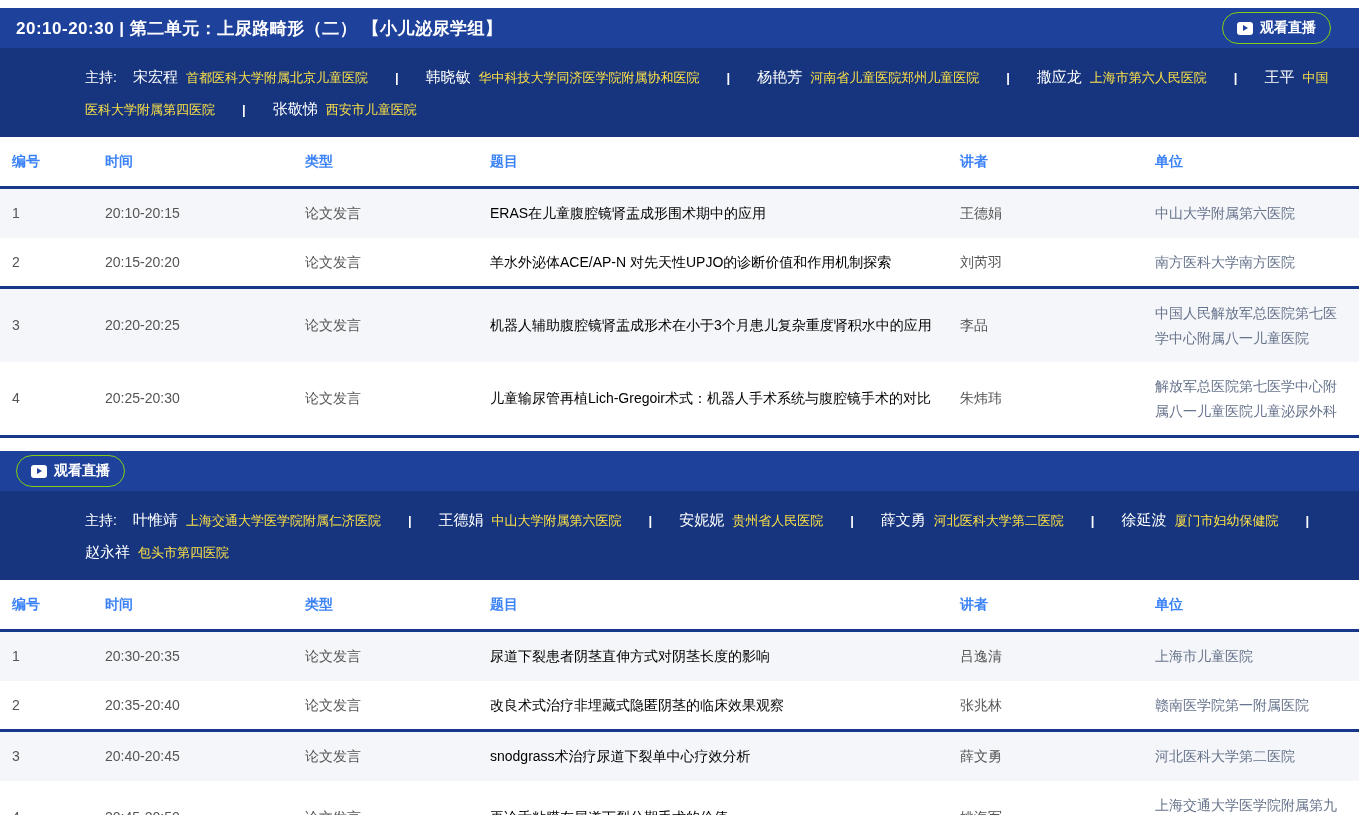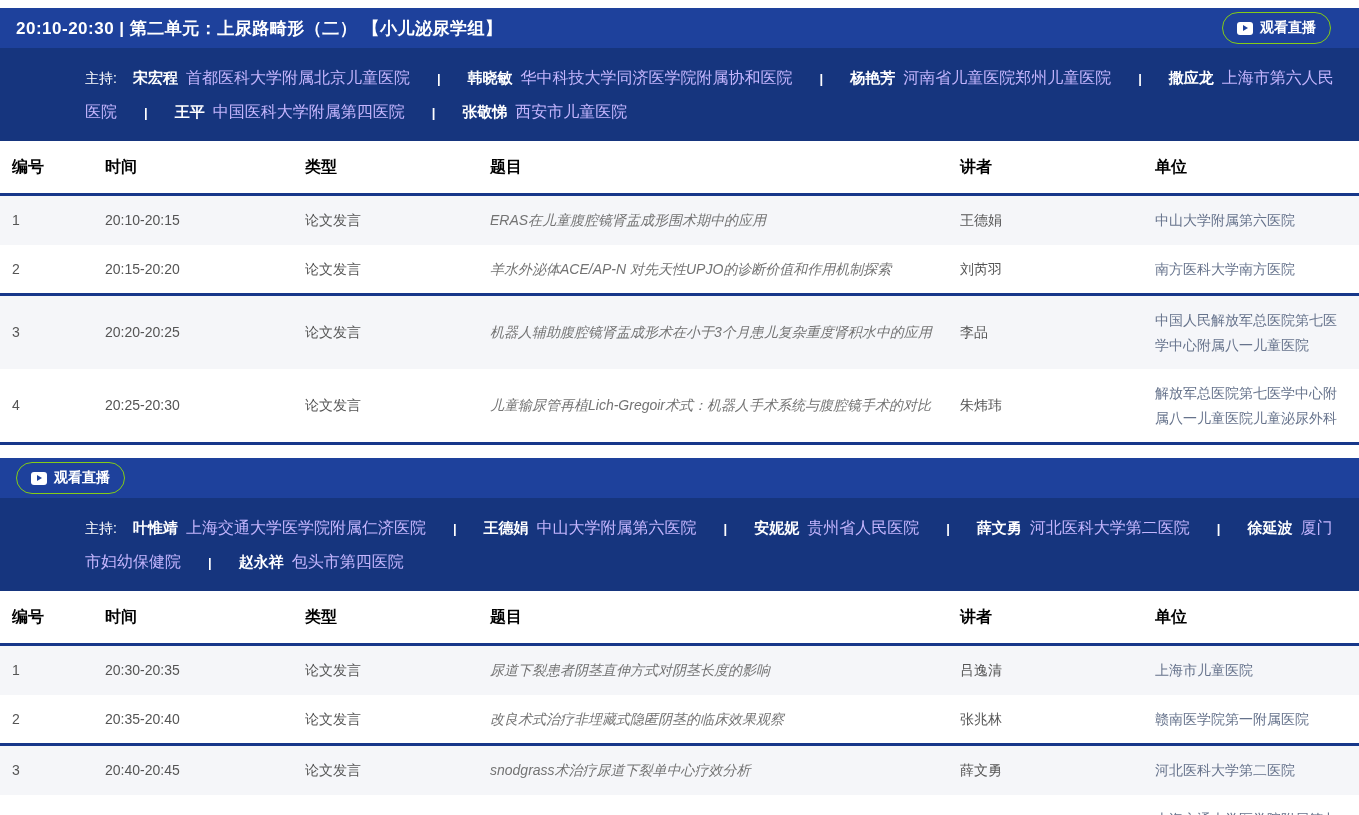--- a/index.html
+++ b/index.html
@@ -60,49 +60,49 @@
   
   .chairs {
     background: #16357e;
     color: #fff;
     padding: 13px 20px 13px 85px;
     font-size: 13px;
     line-height: 2.1;
   }
   .chair-label { font-size: 14px; margin-right: 16px; }
   .chair { white-space: normal; }
-  .chair-name { font-size: 15px; font-weight: bold; margin-right: 8px; color: #ffffff; text-align: right; }
-  .chair-org { font-size: 16px; color: #c4b5fd; }
+  .chair-name { font-size: 15px; font-weight: normal; margin-right: 8px; color: #ffffff; text-align: right; }
+  .chair-org { font-size: 13px; color: #fde047; }
   .chair-sep { font-weight: bold; margin: 0 27px; color: #ffffff; }
 
   
   table.schedule {
     width: 100%;
     border-collapse: collapse;
     table-layout: fixed;
     font-size: 14px;
     color: #555;
   }
   table.schedule th {
     text-align: left;
-    font-size: 16px;
+    font-size: 14px;
     font-weight: bold;
-    color: #000000;
+    color: #3b82f6;
     padding: 16px 12px 15px 12px;
     border-bottom: 3px solid #17378a;
   }
   table.schedule td {
     padding: 12px 16px 12px 12px;
     line-height: 1.75;
     vertical-align: middle;
   }
   table.schedule tbody tr:nth-child(odd) { background: #f5f6f9; }
   table.schedule tbody tr:nth-child(even) td { border-bottom: 3px solid #17378a; }
   td.col-org { color: #66738c; }
-  td.col-title { color: #737373; font-style: italic; }
+  td.col-title { color: #000000; }
 </style>
 </head>
 <body>
 
 <section class="session">
   <header class="session-header">
     <h2 class="session-title">20:10-20:30 | 第二单元：上尿路畸形（二） 【小儿泌尿学组】</h2>
     <button class="live-btn">
       <span class="play-icon"></span>
       <span>观看直播</span>

